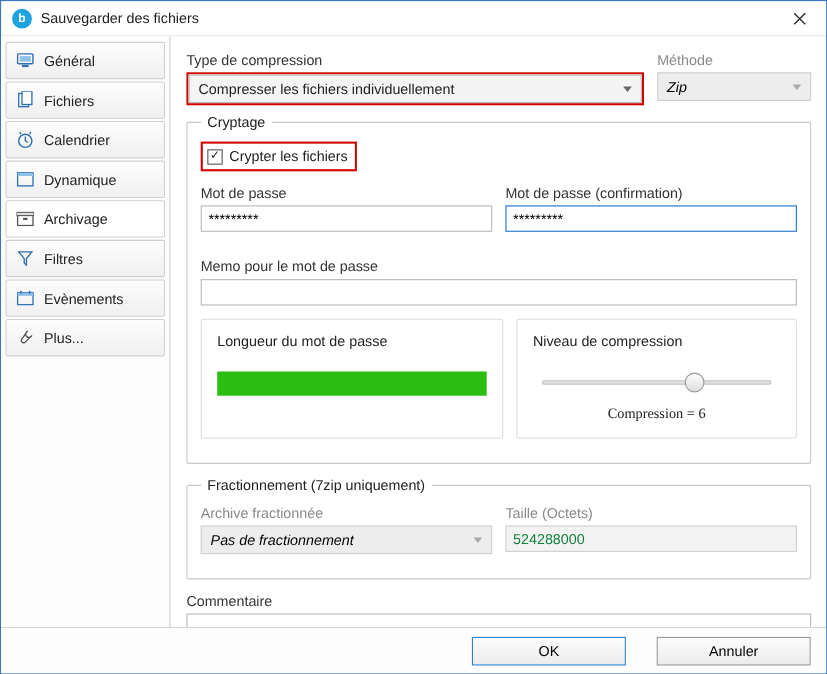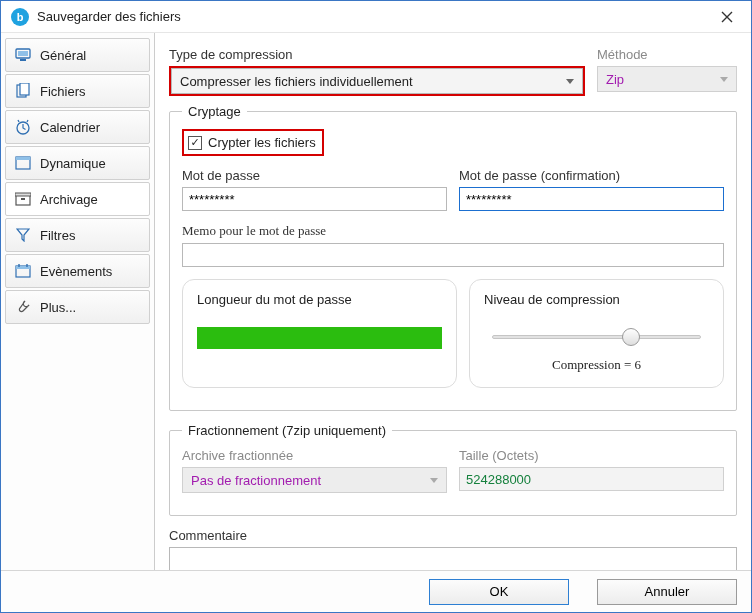--- a/index.html
+++ b/index.html
@@ -16,33 +16,33 @@
 .side-item.selected { background: #fff; }
 .side-item .sicon { width: 18px; height: 16px; margin-right: 8px; display: flex; align-items: center; justify-content: center; }
 .side-item .lbl { font-size: 13px; }
 .content { flex: 1; padding: 14px 14px 6px 14px; overflow: auto; }
 .row { display: flex; gap: 12px; margin-bottom: 8px; }
 .col { flex: 1; display: flex; flex-direction: column; }
 .col.narrow { flex: 0 0 140px; }
 .label { font-size: 13px; margin-bottom: 4px; color: #333; }
 .label.disabled { color: #8a8a8a; }
 .select { position: relative; height: 26px; border: 1px solid #b8b8b8; background: #f4f4f4; display: flex; align-items: center; padding: 0 24px 0 8px; font-size: 13px; }
-.select.disabled { color: #a21caf; background: #ededed; border-color: #d0d0d0; }
+.select.disabled { color: #000000; background: #ededed; border-color: #d0d0d0; font-style: italic; }
 .select::after { content:""; position:absolute; right:8px; top:50%; transform: translateY(-40%); border-left:4px solid transparent; border-right:4px solid transparent; border-top:5px solid #666; }
 .select.disabled::after { border-top-color:#aaa; }
 .red-frame { border: 2px solid #d40000; padding: 0; }
 .red-frame.tight { display:inline-block; }
 fieldset { border: 1px solid #c8c8c8; border-radius: 2px; padding: 10px 12px 14px 12px; margin-bottom: 12px; }
 legend { padding: 0 6px; font-size: 13px; }
 .chk-wrap { display: flex; align-items: center; gap: 6px; padding: 4px 6px 4px 4px; background: #fff; }
 .checkbox { width: 14px; height: 14px; border: 1px solid #555; display:flex; align-items:center; justify-content:center; font-size:11px; line-height:1; background:#fff; }
 .input { height: 24px; border: 1px solid #b8b8b8; padding: 0 6px; font-size: 13px; font-family: inherit; background:#fff; }
 .input.active { border: 1px solid #1b6fd0; }
 .input.disabled { background:#f3f3f3; color:#15803d; border-color:#d0d0d0; }
-.meter-box { flex:1; border:1px solid #dcdcdc; border-radius:12px; padding:12px 14px 14px 14px; }
+.meter-box { flex:1; border:1px solid #dcdcdc; border-radius:2px; padding:12px 14px 14px 14px; }
 .meter-title { margin-bottom: 20px; }
 .strength-bar { height: 22px; background: #2bbd0f; width: 245px; }
 .slider-wrap { position:relative; height:20px; margin: 14px 8px 10px 8px; }
 .slider-track { position:absolute; left:0; right:0; top:50%; height:4px; background:#e2e2e2; border:1px solid #c5c5c5; border-radius:2px; transform:translateY(-50%); }
 .slider-thumb { position:absolute; top:50%; width:18px; height:18px; border-radius:50%; background:linear-gradient(#fefefe,#dedede); border:1px solid #9a9a9a; transform:translate(-50%,-50%); }
 .comp-val { text-align:center; margin-top: 6px; font-family: Liberation Serif, serif; }
 .footer { height: 42px; border-top: 1px solid #d6d6d6; display: flex; justify-content: flex-end; align-items: center; padding: 16px 14px; gap: 28px; background:#fdfdfd; }
 .btn { width: 140px; height: 26px; border: 1px solid #9a9a9a; background: linear-gradient(#fcfcfc,#ececec); font-size: 13px; cursor:pointer; }
 .btn.primary { border: 1px solid #2d7fd3; }
 svg { display:block; }
@@ -174,21 +174,21 @@
           <div class="col">
             <div class="label">Mot de passe</div>
             <input class="input" type="text" value="*********" style="">
           </div>
           <div class="col">
             <div class="label">Mot de passe (confirmation)</div>
             <input class="input active" type="text" value="*********" style="">
           </div>
         </div>
 
-        <div style="margin-top:12px;font-family:Liberation Serif, serif;">
+        <div style="margin-top:24px;">
           <div class="label">Memo pour le mot de passe</div>
           <input class="input" type="text" style="width: 100%;" value="">
         </div>
 
         <div class="row" style="margin-top:12px;">
           <div class="meter-box">
             <div class="meter-title">Longueur du mot de passe</div>
             <div class="strength-bar"></div>
           </div>
           <div class="meter-box">

